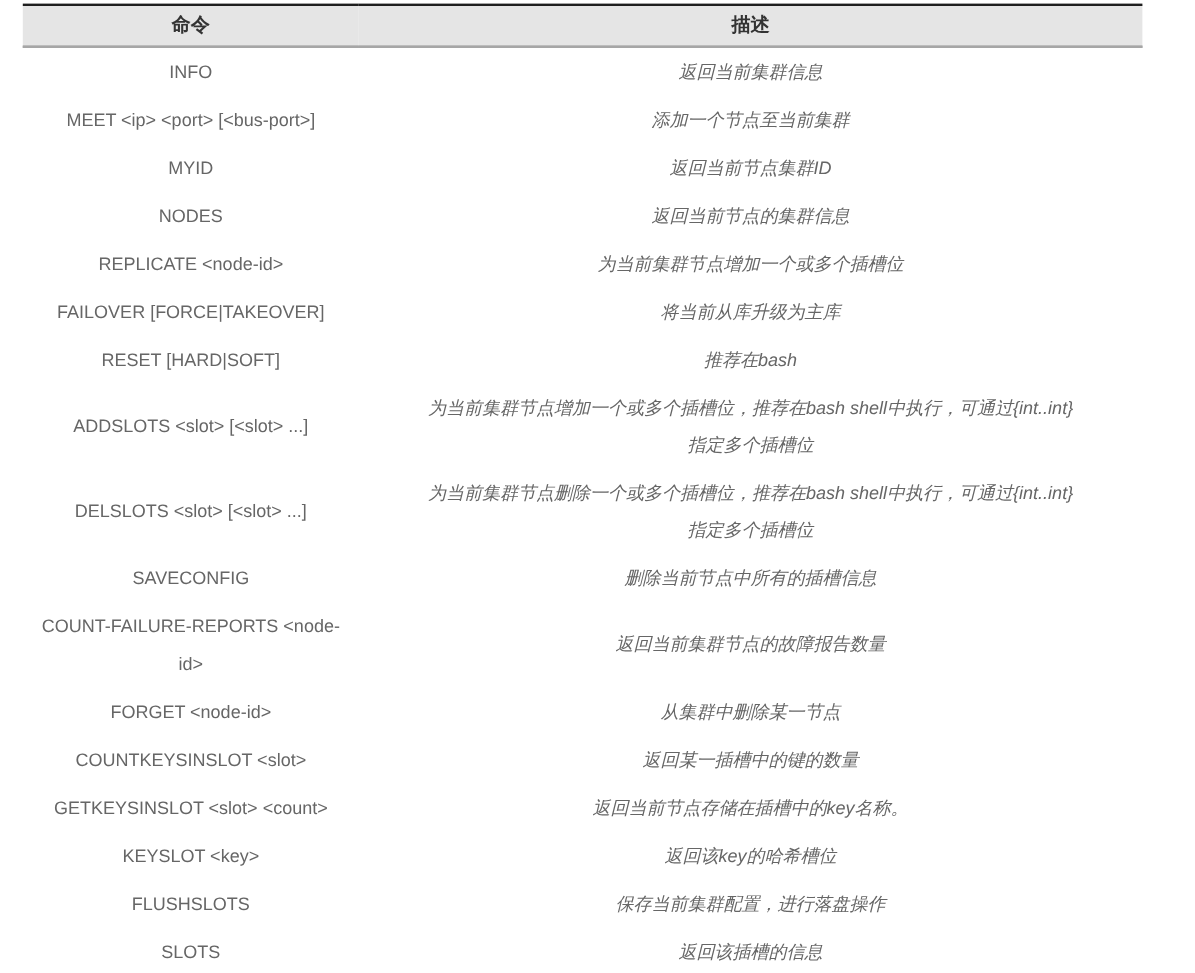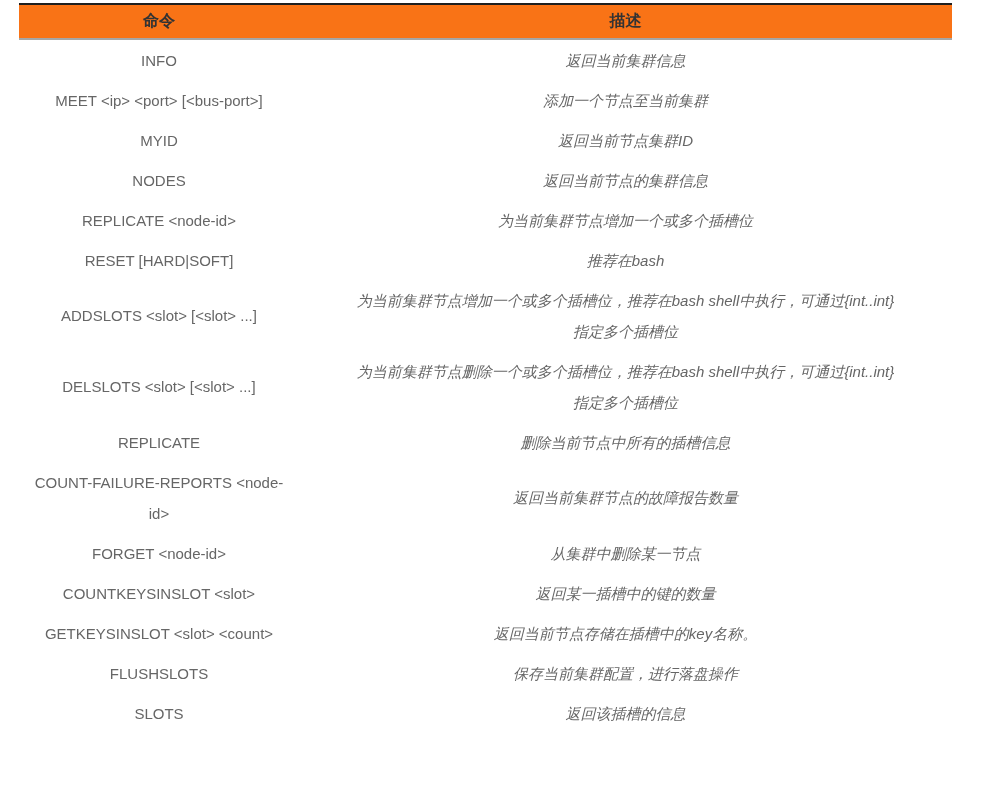--- a/index.html
+++ b/index.html
@@ -14,21 +14,21 @@
     width: 933px;
     margin: 3px 0 0 19px;
     border-collapse: collapse;
     table-layout: fixed;
   }
   col.c-command { width: 280px; }
   col.c-desc    { width: 653px; }
   .cmd-table thead th {
     height: 35px;
     padding: 0;
-    background: #f97316;
+    background: #e5e5e5;
     border-top: 2px solid #1f1f1f;
     border-bottom: 2px solid #a6a6a6;
     color: #333333;
     font-size: 16px;
     font-weight: bold;
     text-align: center;
     vertical-align: middle;
   }
   .cmd-table td {
     color: #666666;
@@ -74,55 +74,63 @@
   </tr>
       <tr>
     <td class="cmd">NODES</td>
     <td class="desc">返回当前节点的集群信息</td>
   </tr>
       <tr>
     <td class="cmd">REPLICATE &lt;node-id&gt;</td>
     <td class="desc">为当前集群节点增加一个或多个插槽位</td>
   </tr>
       <tr>
+    <td class="cmd">FAILOVER [FORCE|TAKEOVER]</td>
+    <td class="desc">将当前从库升级为主库</td>
+  </tr>
+      <tr>
     <td class="cmd">RESET [HARD|SOFT]</td>
     <td class="desc">推荐在bash</td>
   </tr>
       <tr>
     <td class="cmd">ADDSLOTS &lt;slot&gt; [&lt;slot&gt; ...]</td>
     <td class="desc">为当前集群节点增加一个或多个插槽位，推荐在bash shell中执行，可通过{int..int}
 指定多个插槽位</td>
   </tr>
       <tr>
     <td class="cmd">DELSLOTS &lt;slot&gt; [&lt;slot&gt; ...]</td>
     <td class="desc">为当前集群节点删除一个或多个插槽位，推荐在bash shell中执行，可通过{int..int}
 指定多个插槽位</td>
   </tr>
       <tr>
-    <td class="cmd">REPLICATE</td>
+    <td class="cmd">SAVECONFIG</td>
     <td class="desc">删除当前节点中所有的插槽信息</td>
   </tr>
       <tr>
     <td class="cmd">COUNT-FAILURE-REPORTS &lt;node-
 id&gt;</td>
     <td class="desc">返回当前集群节点的故障报告数量</td>
   </tr>
       <tr>
     <td class="cmd">FORGET &lt;node-id&gt;</td>
     <td class="desc">从集群中删除某一节点</td>
   </tr>
       <tr>
     <td class="cmd">COUNTKEYSINSLOT &lt;slot&gt;</td>
     <td class="desc">返回某一插槽中的键的数量</td>
   </tr>
       <tr>
     <td class="cmd">GETKEYSINSLOT &lt;slot&gt; &lt;count&gt;</td>
     <td class="desc">返回当前节点存储在插槽中的key名称。</td>
   </tr>
       <tr>
+    <td class="cmd">KEYSLOT &lt;key&gt;</td>
+    <td class="desc">返回该key的哈希槽位</td>
+  </tr>
+      <tr>
     <td class="cmd">FLUSHSLOTS</td>
     <td class="desc">保存当前集群配置，进行落盘操作</td>
   </tr>
       <tr>
     <td class="cmd">SLOTS</td>
     <td class="desc">返回该插槽的信息</td>
   </tr>
     </tbody>
 </table>
 

